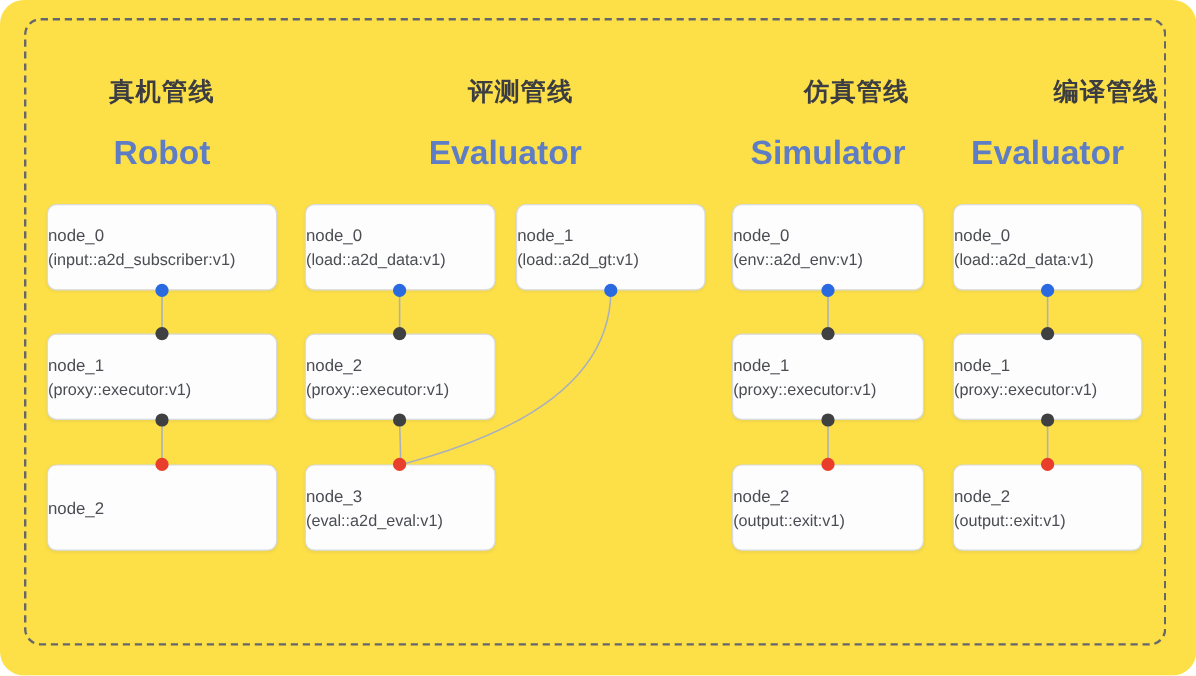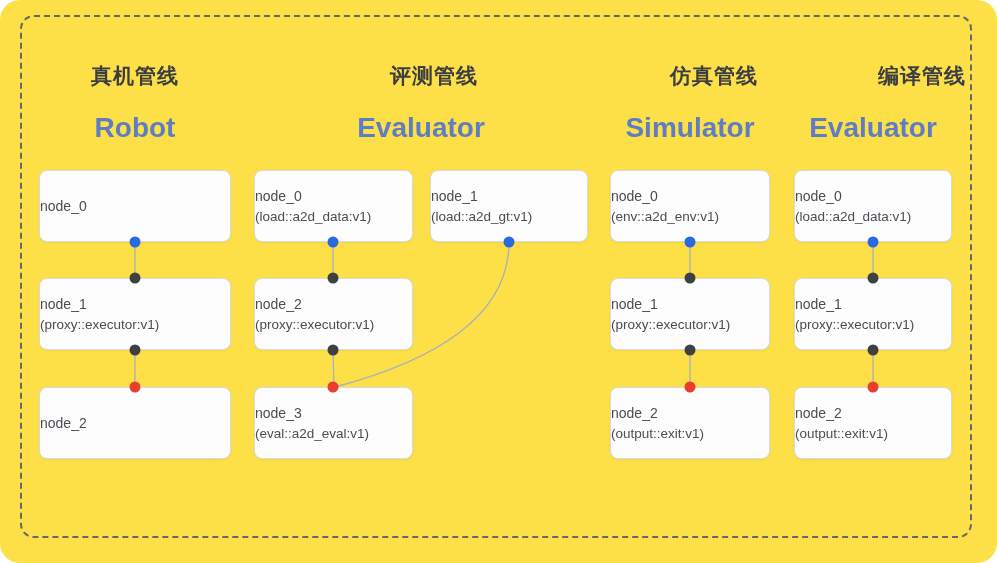--- a/index.html
+++ b/index.html
@@ -104,20 +104,21 @@
       <div class="pipeline-title-zh" style="left: 434px; color: rgb(59, 61, 66);">评测管线</div>
       <div class="pipeline-title-en" style="left: 421px; color: rgb(94, 125, 196);">Evaluator</div>
       <div class="pipeline-title-zh" style="left: 714px; color: rgb(59, 61, 66);">仿真管线</div>
       <div class="pipeline-title-en" style="left: 690px; color: rgb(94, 125, 196);">Simulator</div>
       <div class="pipeline-title-zh" style="left: 909px; color: rgb(59, 61, 66); margin-left: 13px;">编译管线</div>
       <div class="pipeline-title-en" style="left: 873px; color: rgb(94, 125, 196);">Evaluator</div>
     </div>
   <div id="nodes">
       <div class="node-box" style="left: 39px; top: 170px; width: 192px; height: 72px; background: rgb(253, 253, 254); border: 1px solid rgb(216, 218, 222);">
         <div class="node-label" style="color: rgb(75, 77, 83);">node_0</div>
+        <div class="node-sublabel" style="color: rgb(75, 77, 83);">(input::a2d_subscriber:v1)</div>
       </div>
       <div class="node-box" style="left: 39px; top: 278px; width: 192px; height: 72px; background: rgb(253, 253, 254); border: 1px solid rgb(216, 218, 222);">
         <div class="node-label" style="color: rgb(75, 77, 83);">node_1</div>
         <div class="node-sublabel" style="color: rgb(75, 77, 83);">(proxy::executor:v1)</div>
       </div>
       <div class="node-box" style="left: 39px; top: 387px; width: 192px; height: 72px; background: rgb(253, 253, 254); border: 1px solid rgb(216, 218, 222);">
         <div class="node-label" style="color: rgb(75, 77, 83);">node_2</div>
       </div>
       <div class="node-box" style="left: 254px; top: 170px; width: 159px; height: 72px; background: rgb(253, 253, 254); border: 1px solid rgb(216, 218, 222);">
         <div class="node-label" style="color: rgb(75, 77, 83);">node_0</div>

